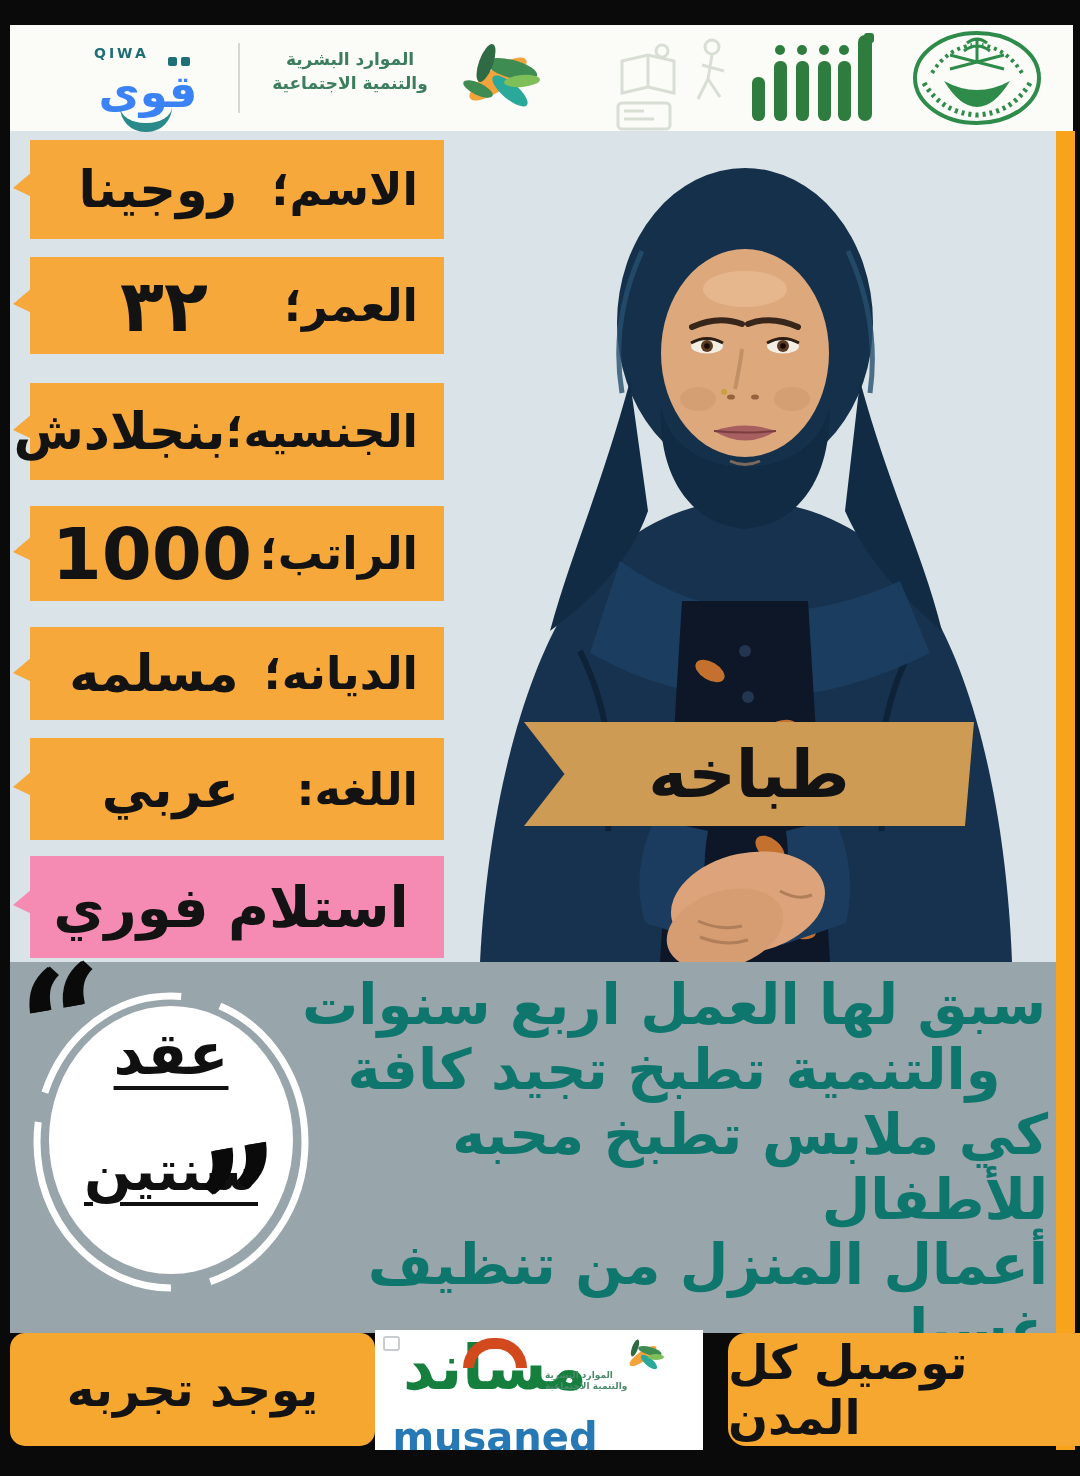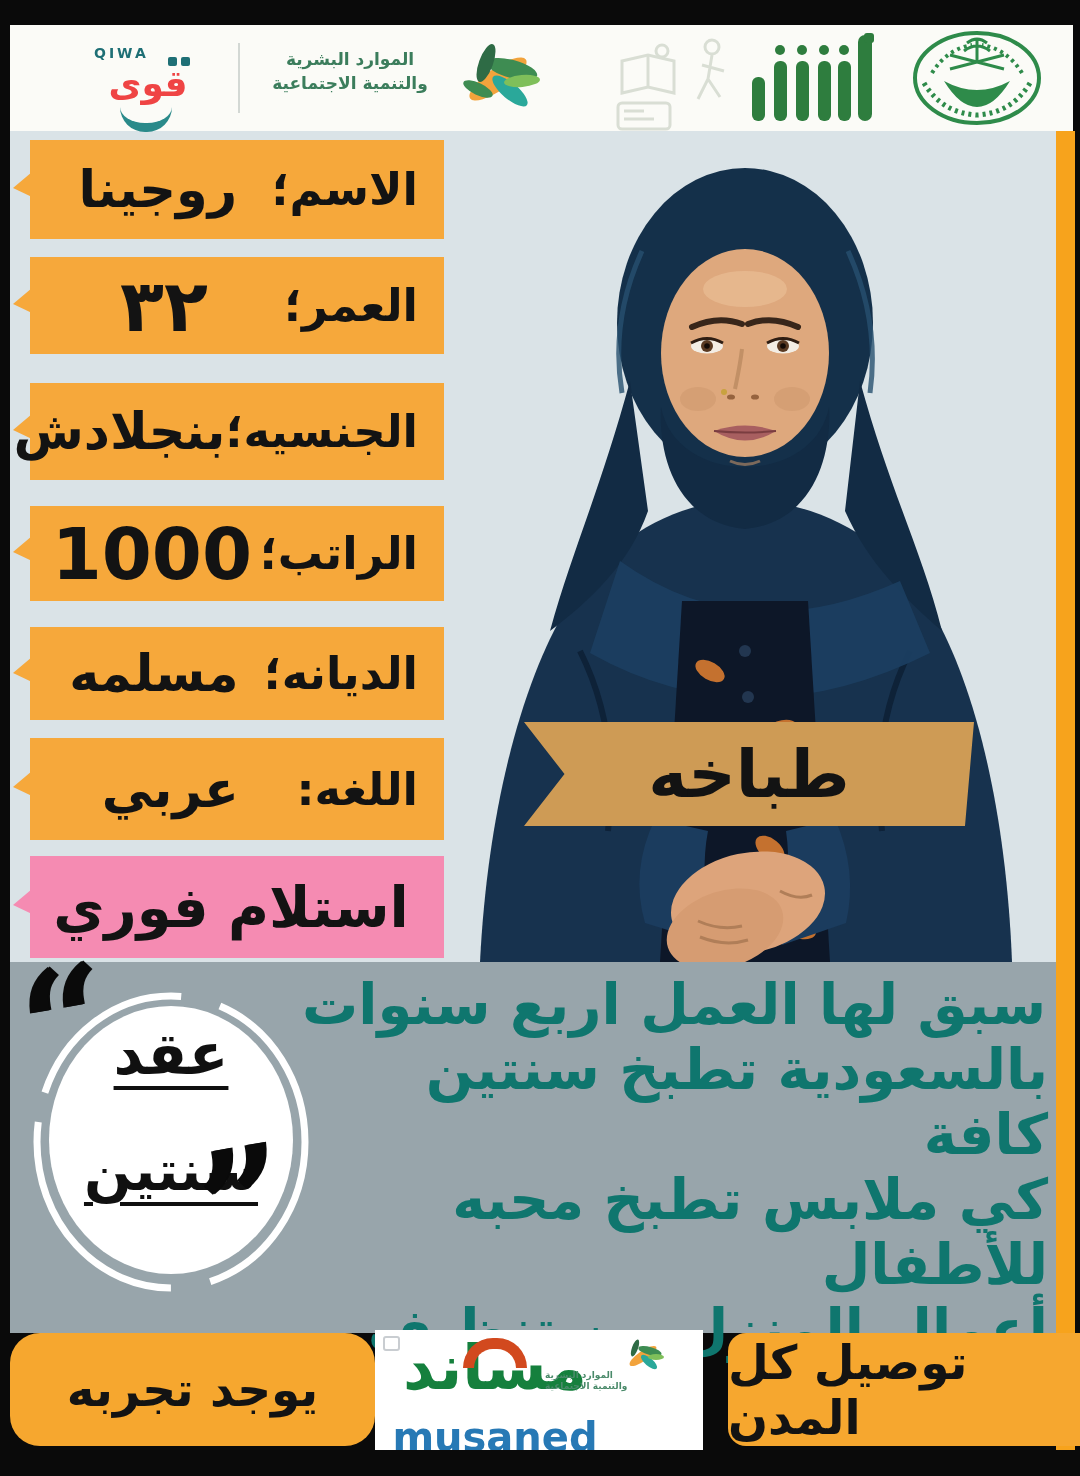--- a/index.html
+++ b/index.html
@@ -3,21 +3,21 @@
 <meta charset="utf-8">
 <style>
   html,body{margin:0;padding:0;}
   body{width:1080px;height:1476px;font-family:"DejaVu Sans",sans-serif;}
   .poster{position:relative;width:1080px;height:1476px;background:#0a0a0a;overflow:hidden;}
 
   
   .header{position:absolute;left:10px;top:25px;width:1063px;height:106px;background:#FBFBF7;z-index:2;}
   .qiwa{position:absolute;left:62px;top:6px;width:150px;height:96px;}
   .qiwa-en{position:absolute;left:22px;top:14px;font-size:14px;font-weight:bold;letter-spacing:3px;color:#1E6F75;}
-  .qiwa-ar{position:absolute;left:6px;top:18px;width:140px;font-size:36px;font-weight:bold;color:#ef4444;text-align:center;line-height:70px;}
+  .qiwa-ar{position:absolute;left:6px;top:26px;width:140px;font-size:45px;font-weight:bold;color:#3b82f6;text-align:center;line-height:70px;}
   .qiwa-dot1,.qiwa-dot2{position:absolute;width:9px;height:9px;border-radius:2px;background:#1E6F75;top:26px;}
   .qiwa-dot1{left:96px;}.qiwa-dot2{left:109px;}
   .qiwa-swoosh{position:absolute;left:48px;top:76px;width:52px;height:16px;border-bottom:9px solid #2A8A8A;border-radius:0 0 26px 26px;}
   .hdr-div{position:absolute;top:18px;width:2px;height:70px;background:#D3D8D4;}
   .div1{left:228px;}
   .mhrsd{position:absolute;left:240px;top:22px;width:200px;text-align:center;color:#3B7D5C;font-weight:bold;font-size:17px;line-height:24px;direction:rtl;}
   .mhrsd-star{position:absolute;left:438px;top:8px;}
   .faint-icons{position:absolute;left:600px;top:6px;opacity:.85;}
   .absher{position:absolute;left:742px;top:8px;}
   .moi{position:absolute;left:892px;top:4px;}
@@ -49,21 +49,21 @@
   .contract{position:absolute;left:25px;top:988px;width:292px;height:308px;z-index:3;}
   .contract-line{position:absolute;width:100%;text-align:center;font-weight:bold;color:#101010;text-decoration:underline;text-decoration-thickness:4px;text-underline-offset:12px;}
   .cl1{top:32px;font-size:58px;} .cl2{top:150px;font-size:56px;}
   .quote{position:absolute;z-index:4;font-family:"DejaVu Serif",serif;font-weight:bold;color:#0a0a0a;font-size:150px;line-height:1;text-shadow:2px 0 0 #0a0a0a;}
   .q-open{left:22px;top:948px;transform:rotate(-10deg);}
   .q-close{left:200px;top:1128px;transform:rotate(-10deg);}
   .desc{position:absolute;left:300px;top:972px;width:748px;height:352px;z-index:3;display:flex;flex-direction:column;direction:rtl;}
   .desc .line{flex:1;display:flex;align-items:center;justify-content:center;font-size:56px;font-weight:bold;color:#0f766e;}
 
   
-  .f-left{position:absolute;left:10px;top:1333px;width:365px;height:113px;background:#F6A72F;border-radius:30px;z-index:6;
+  .f-left{position:absolute;left:10px;top:1333px;width:365px;height:113px;background:#F6A72F;border-radius:15px;z-index:6;
     display:flex;align-items:center;justify-content:center;font-size:47px;font-weight:bold;color:#131313;}
   .f-white{position:absolute;left:375px;top:1330px;width:328px;height:120px;background:#FFFFFF;z-index:6;overflow:hidden;}
   .musaned-ar{position:absolute;left:0;top:8px;width:240px;text-align:center;font-size:62px;font-weight:bold;color:#15803d;direction:rtl;line-height:60px;}
   .musaned-arc{position:absolute;left:88px;top:8px;width:64px;height:30px;border:11px solid #D2491E;border-bottom:none;border-radius:40px 40px 0 0;box-sizing:border-box;}
   .musaned-en{position:absolute;left:0;top:84px;width:240px;text-align:center;font-size:40px;font-weight:bold;color:#2779B5;}
   .f-white .mini-mark{position:absolute;left:238px;top:6px;}
   .mini-text{position:absolute;left:170px;top:40px;width:130px;text-align:left;font-size:9px;font-weight:bold;color:#4A8A6A;line-height:11px;direction:rtl;}
   .watermark{position:absolute;left:8px;top:6px;width:13px;height:11px;border:2px solid #C9CDD1;border-radius:3px;}
   .f-right{position:absolute;left:728px;top:1333px;width:367px;height:113px;background:#F6A72F;border-radius:18px 0 0 18px;z-index:6;
     display:flex;align-items:center;justify-content:center;font-size:47px;font-weight:bold;color:#131313;}
@@ -243,21 +243,21 @@
       <ellipse cx="146" cy="152" rx="122" ry="134" fill="#FFFFFF"></ellipse>
     </svg>
     <div class="contract-line cl1">عقد</div>
     <div class="contract-line cl2">سنتين</div>
   </div>
   <div class="quote q-open">“</div>
   <div class="quote q-close">”</div>
 
   <div class="desc">
     <div class="line">سبق لها العمل اربع سنوات</div>
-    <div class="line">بالسعودية تطبخ سنتين كافة</div>
+    <div class="line">والتنمية تطبخ تجيد كافة</div>
     <div class="line">كي ملابس تطبخ محبه للأطفال</div>
     <div class="line">أعمال المنزل من تنظيف غسيل</div>
   </div>
 
   <div class="f-left">يوجد تجربه</div>
 
   <div class="f-white">
     <div class="watermark"></div>
     <div class="musaned-ar">مساند</div>
     <div class="musaned-arc"></div>

